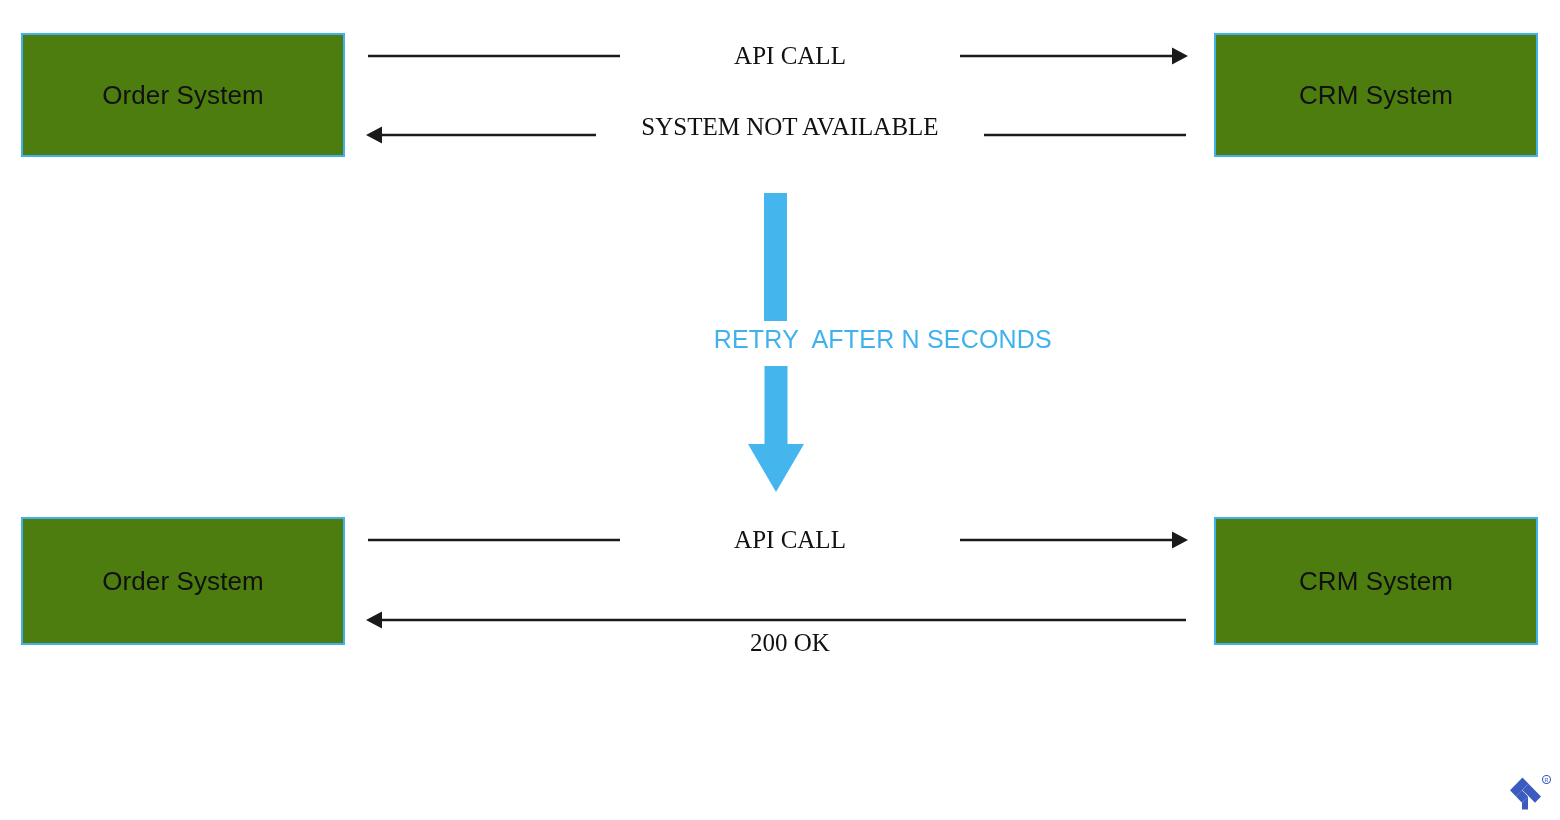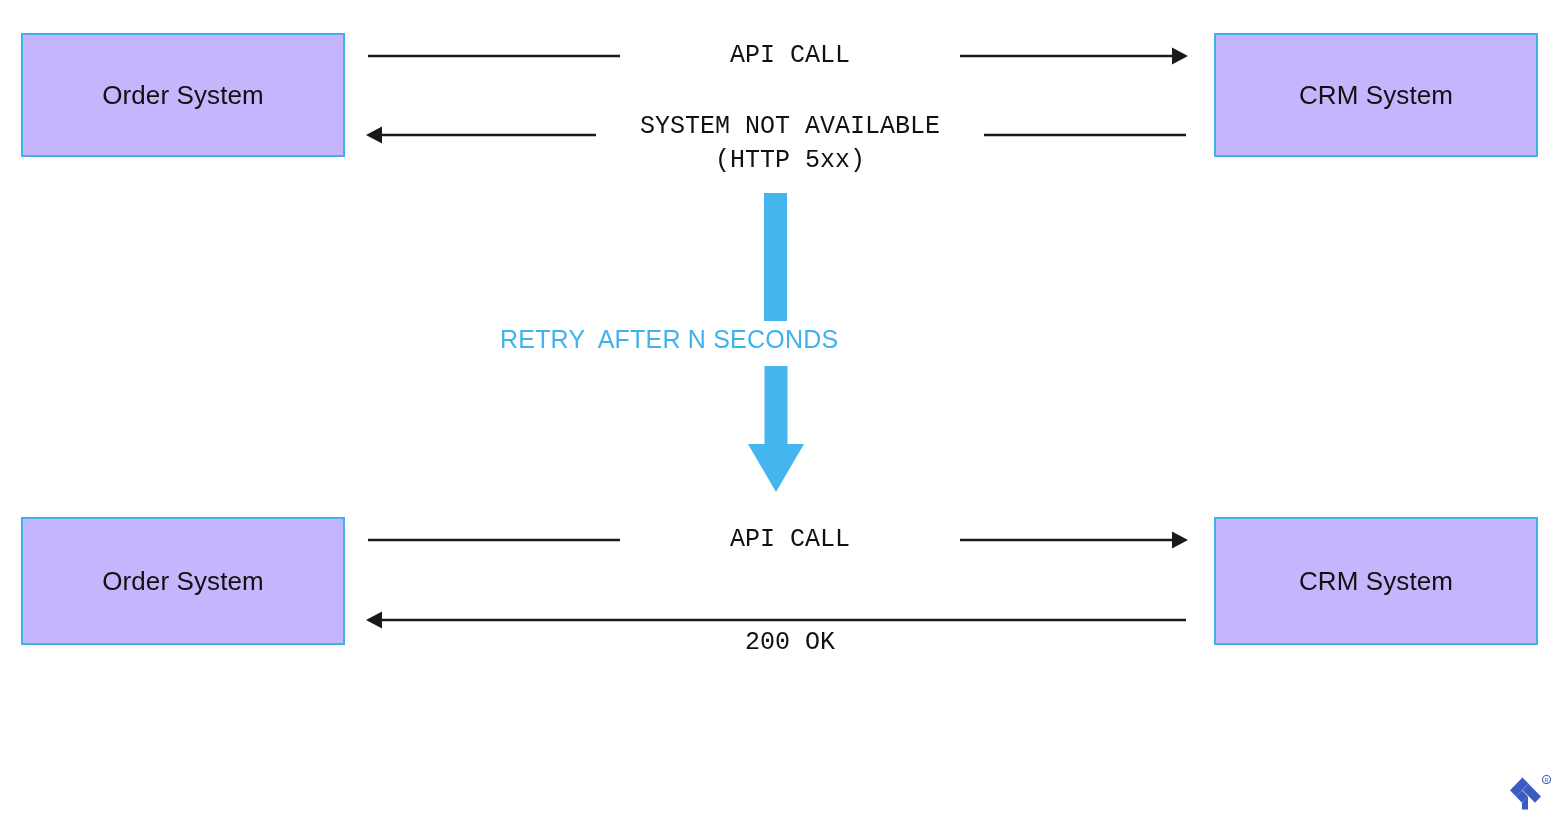--- a/index.html
+++ b/index.html
@@ -13,21 +13,21 @@
     height: 820px;
     background: #ffffff;
     overflow: hidden;
     font-family: "Liberation Sans", sans-serif;
   }
 
   
   .sys-box {
     position: absolute;
     box-sizing: border-box;
-    background: #c4b5fd;
+    background: #4d7c0f;
     border: 2px solid #3FB2EE;
     display: flex;
     align-items: center;
     justify-content: center;
     text-align: right;
   }
   .sys-box-label {
     font-size: 26px;
     color: #111111;
     font-family: "Liberation Sans", sans-serif;
@@ -51,21 +51,21 @@
   #arrow-error-top      { left: 366px; top: 123px; width: 822px; }
   #arrow-api-call-bot   { left: 366px; top: 528px; width: 822px; }
   #arrow-200-ok-bot     { left: 366px; top: 608px; width: 822px; }
 
   
   .msg-label {
     position: absolute;
     text-align: center;
     font-size: 25px;
     color: #111111;
-    font-family: Liberation Mono, monospace;
+    font-family: Liberation Serif, serif;
     background: #ffffff;
     padding: 0 14px;
     white-space: nowrap;
     line-height: 34px;
   }
   .msg-label.two-line { line-height: 34px; white-space: normal; }
 
   #label-api-call-top  { left: 620px; top: 39px;  width: 312px; }
   #label-error-top     { left: 596px; top: 103px; width: 360px; margin-top: 7px; }
   #label-api-call-bot  { left: 620px; top: 523px; width: 312px; }
@@ -87,21 +87,21 @@
     width: 56px;
     height: 128px;
   }
   #retry-arrow-bottom svg { display: block; }
 
   #label-retry {
     position: absolute;
     left: 500px;
     top: 325px;
     width: 552px;
-    text-align: left;
+    text-align: right;
     font-size: 25px;
     color: #3FB2EE;
     font-family: "Liberation Sans", sans-serif;
     white-space: pre;
     letter-spacing: 0.2px;
   }
 
   
   #brand-logo {
     position: absolute;
@@ -134,21 +134,20 @@
   <div class="msg-label" id="label-api-call-top">API CALL</div>
 
   <div class="msg-arrow" id="arrow-error-top">
     <svg width="822" height="24" viewBox="0 0 822 24">
       <line x1="16" y1="12" x2="820" y2="12" stroke="#1A1A1A" stroke-width="2.6"></line>
       <polygon points="16,3.5 0,12 16,20.5" fill="#1A1A1A"></polygon>
     </svg>
   </div>
   <div class="msg-label two-line" id="label-error-top">
     <div>SYSTEM NOT AVAILABLE</div>
-    <div>(HTTP 5xx)</div>
   </div>
 
   <div id="retry-bar-top"></div>
 
   <div id="label-retry">RETRY  AFTER N SECONDS</div>
 
   <div id="retry-arrow-bottom">
     <svg width="56" height="128" viewBox="0 0 56 128">
       <rect x="16.5" y="0" width="23" height="80" fill="#45B5EE"></rect>
       <polygon points="0,78 56,78 28,126" fill="#45B5EE"></polygon>

